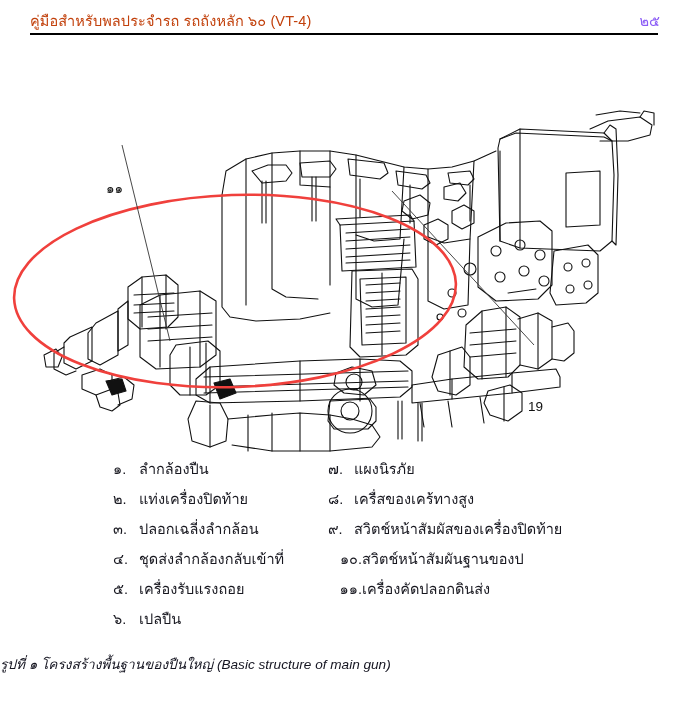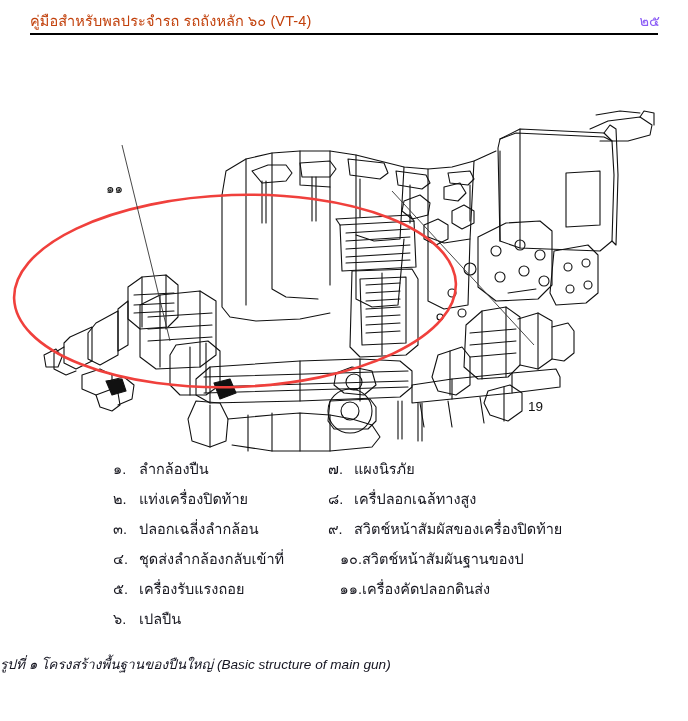--- a/index.html
+++ b/index.html
@@ -309,21 +309,21 @@
       </div>
     </div>
 
     <div class="parts-col parts-col-right">
       <div class="part-item">
         <span class="part-num">๗.</span>
         <span class="part-text">แผงนิรภัย</span>
       </div>
       <div class="part-item">
         <span class="part-num">๘.</span>
-        <span class="part-text">เครื่ปลอกเฉล้ทางสูง</span>
+        <span class="part-text">เครื่สของเคร้ทางสูง</span>
       </div>
       <div class="part-item">
         <span class="part-num">๙.</span>
         <span class="part-text">สวิตช์หน้าสัมผัสของเครื่องปิดท้าย</span>
       </div>
       <div class="part-item">
         <span class="part-num wide">๑๐.</span>
         <span class="part-text">สวิตช์หน้าสัมผันฐานของป</span>
       </div>
       <div class="part-item">

